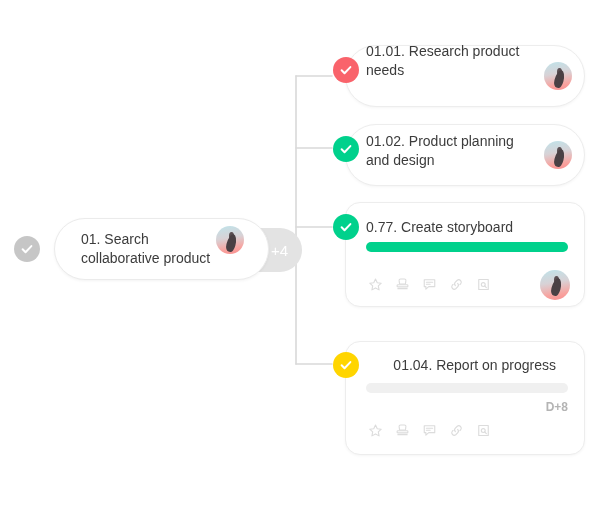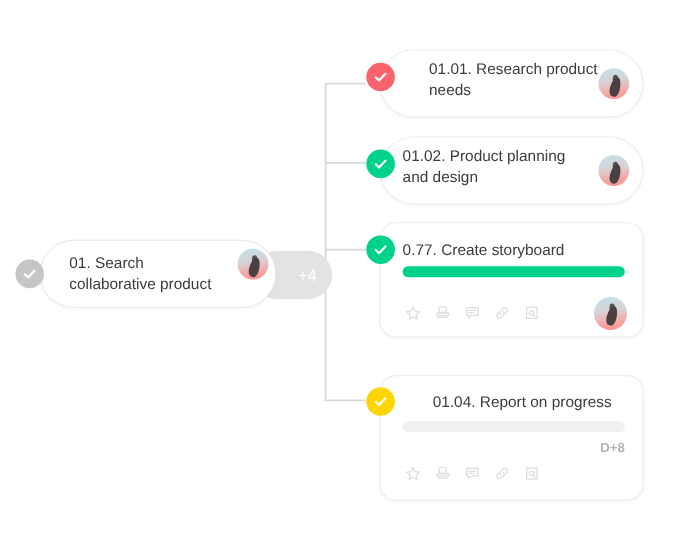--- a/index.html
+++ b/index.html
@@ -19,21 +19,21 @@
   .root-wrap{position:absolute;left:14px;top:212px;}
   .plus-badge{
     position:absolute;left:216px;top:16px;
     width:72px;height:44px;border-radius:22px;
     background:#e3e3e3;
     display:flex;align-items:center;justify-content:flex-end;
     padding-right:14px;box-sizing:border-box;
     color:#ffffff;font-size:15px;
   }
   .root-card{
-    position:absolute;left:22px;top:6px;
+    position:absolute;left:40px;top:6px;
     width:215px;height:62px;
     background:#ffffff;border:1px solid #ebebeb;
     border-radius:34px;
     box-shadow:0 1px 3px rgba(0,0,0,.05);
     box-sizing:border-box;
     display:flex;align-items:center;
   }
   .root-text{
     margin-left:26px;width:150px;
     font-size:14px;line-height:19px;color:#3c3c3c;
@@ -139,21 +139,21 @@
       <div class="avatar">
         <div class="sil2"></div>
           <div class="sil"></div>
       </div>
     </div>
   </div>
 
   <div>
     <div class="card card-pill" style="left:345px;top:45px;width:240px;height:62px;">
     </div>
-    <div class="card-title" style="left:366px;top:53px;width:165px;margin-left:24px;">01.01. Research product needs</div>
+    <div class="card-title" style="left:366px;top:42px;width:165px;">01.01. Research product needs</div>
     <div class="check" style="left:333px;top:57px;background:#f9636b;">
       <svg viewBox="0 0 24 24" fill="none" stroke="#ffffff" stroke-width="3.4" stroke-linecap="round" stroke-linejoin="round">
         <path d="M4.5 12.5 L9.5 17.5 L19.5 7"></path>
       </svg>
     </div>
     <div class="card-avatar" style="left:544px;top:62px;">
       <div class="avatar">
         <div class="sil2"></div>
           <div class="sil"></div>
       </div>

